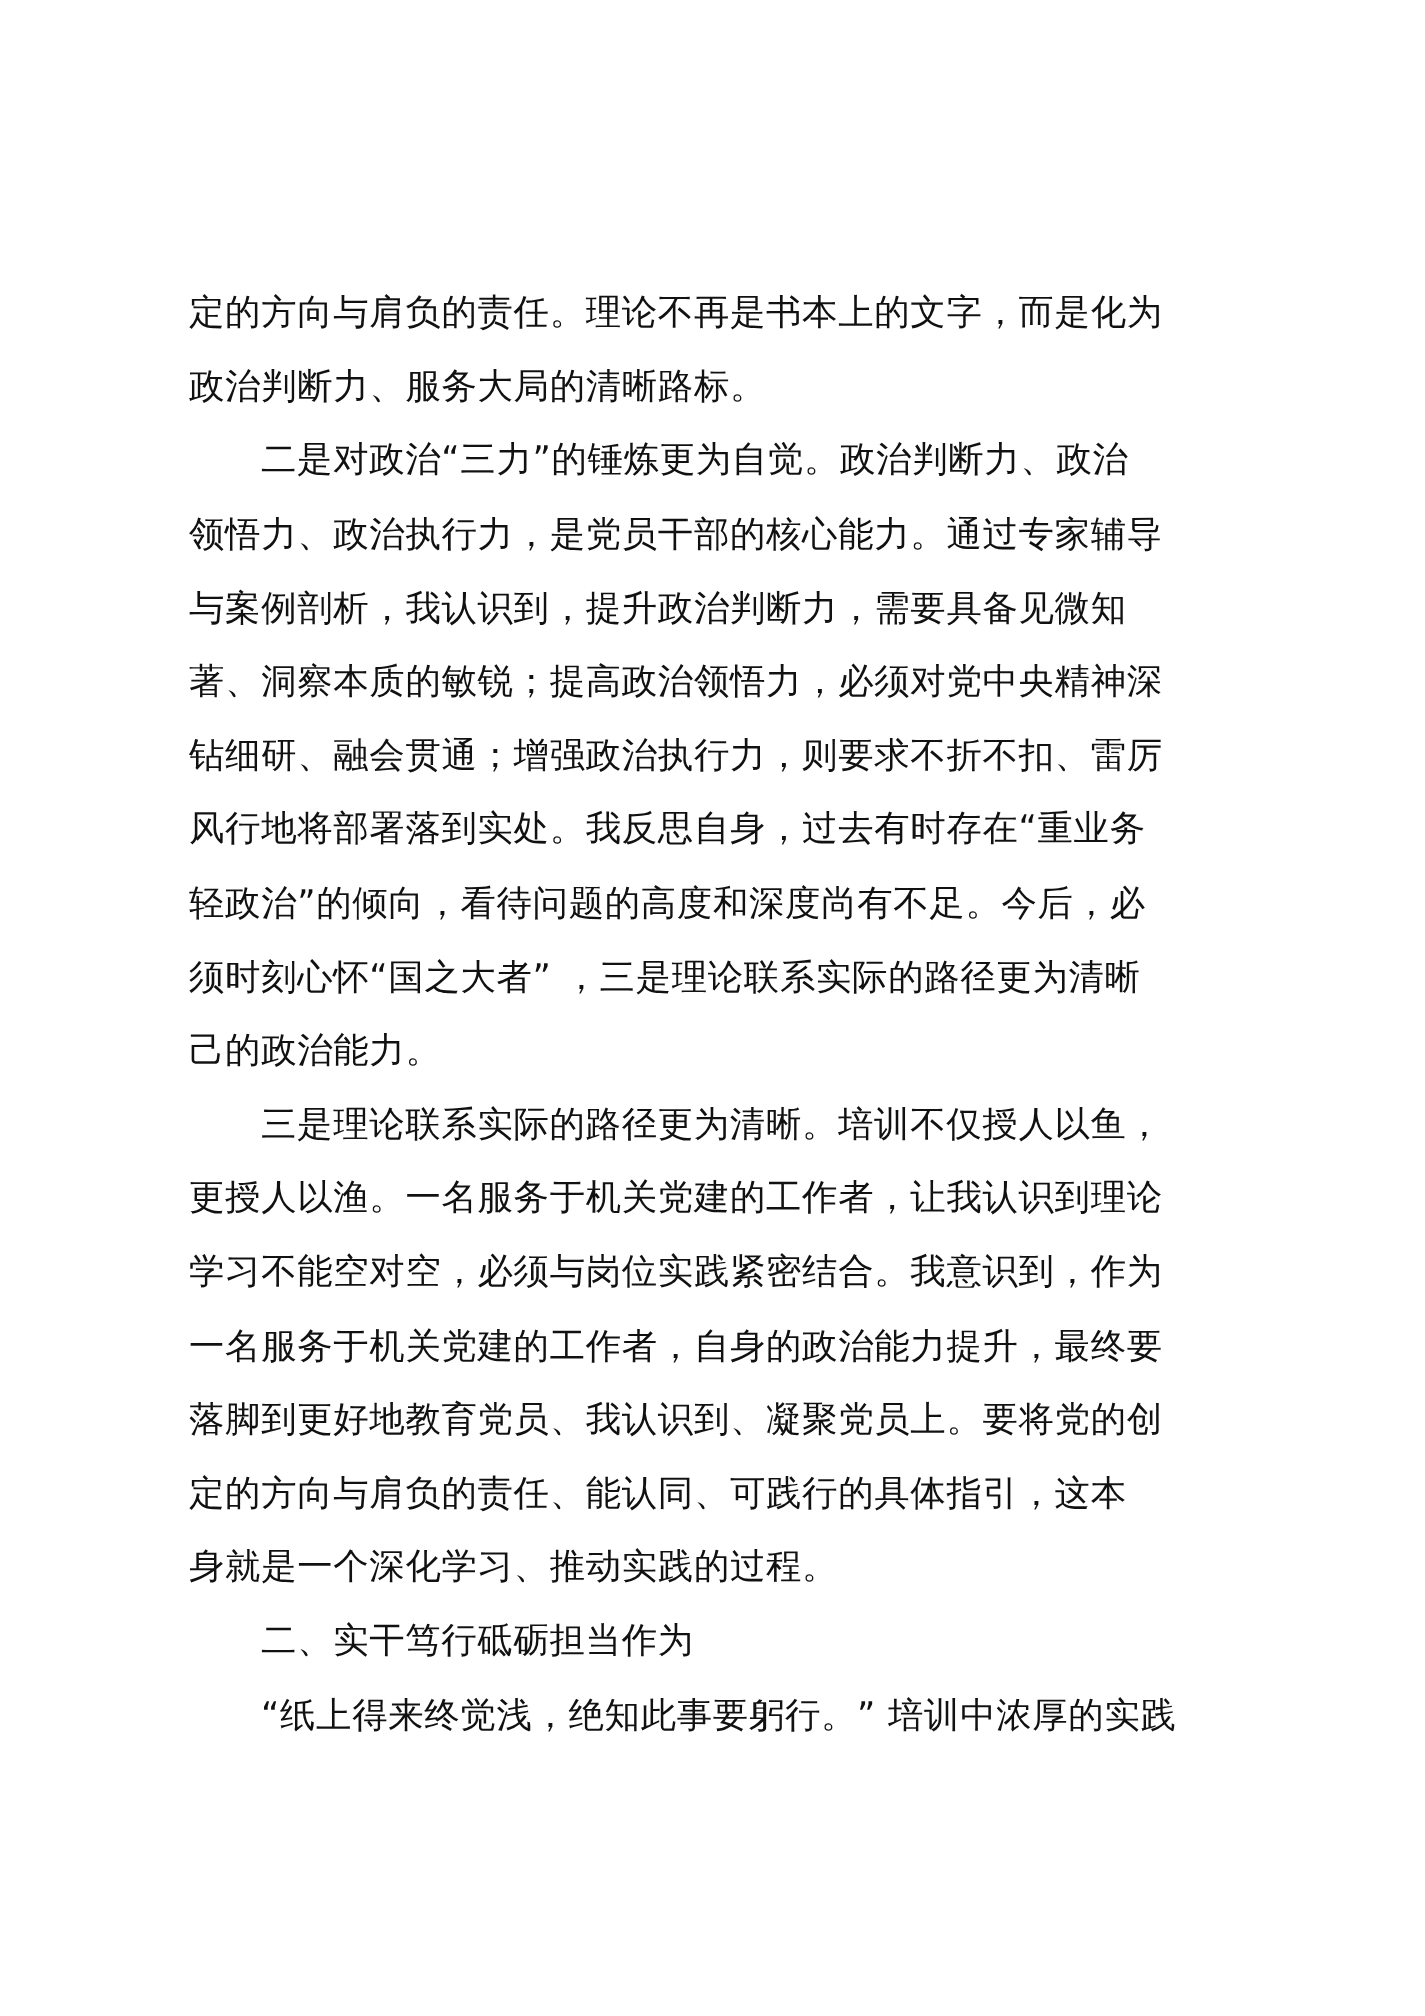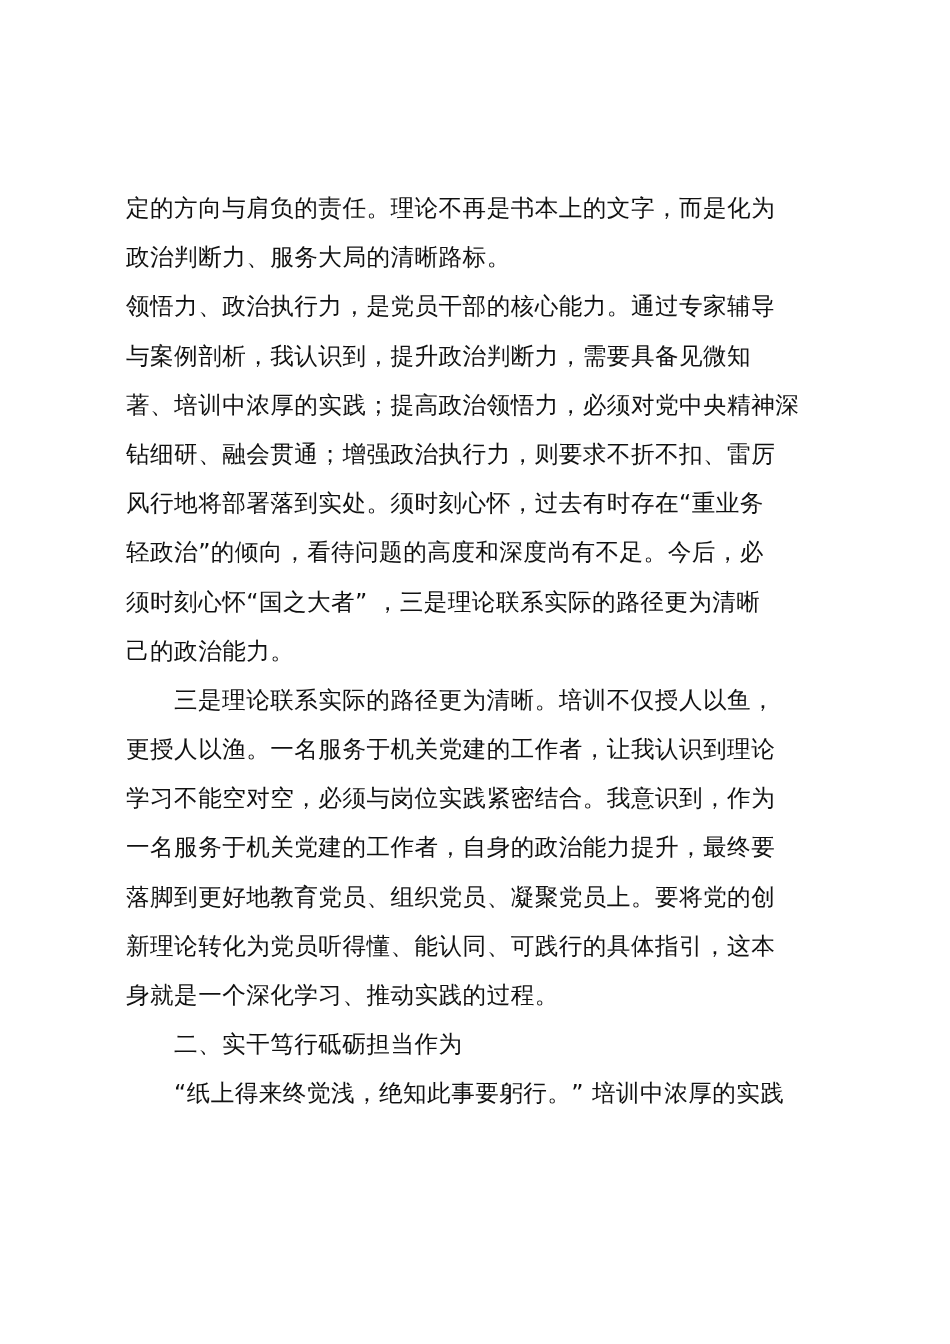--- a/index.html
+++ b/index.html
@@ -46,37 +46,38 @@
 
 <div class="page">
   <div class="content">
 
     <div>
       <span class="line">定的方向与肩负的责任。理论不再是书本上的文字，而是化为</span>
       <span class="line">政治判断力、服务大局的清晰路标。</span>
     </div>
 
     <div>
+      <span class="line indent">二是对政治“三力”的锤炼更为自觉。政治判断力、政治</span>
       <span class="line">领悟力、政治执行力，是党员干部的核心能力。通过专家辅导</span>
       <span class="line">与案例剖析，我认识到，提升政治判断力，需要具备见微知</span>
-      <span class="line">著、培训中浓厚的实践；提高政治领悟力，必须对党中央精神深</span>
+      <span class="line">著、洞察本质的敏锐；提高政治领悟力，必须对党中央精神深</span>
       <span class="line">钻细研、融会贯通；增强政治执行力，则要求不折不扣、雷厉</span>
-      <span class="line">风行地将部署落到实处。须时刻心怀，过去有时存在“重业务</span>
+      <span class="line">风行地将部署落到实处。我反思自身，过去有时存在“重业务</span>
       <span class="line">轻政治”的倾向，看待问题的高度和深度尚有不足。今后，必</span>
       <span class="line">须时刻心怀“国之大者” ，三是理论联系实际的路径更为清晰</span>
       <span class="line">己的政治能力。</span>
     </div>
 
     <div>
       <span class="line indent">三是理论联系实际的路径更为清晰。培训不仅授人以鱼，</span>
       <span class="line">更授人以渔。一名服务于机关党建的工作者，让我认识到理论</span>
       <span class="line">学习不能空对空，必须与岗位实践紧密结合。我意识到，作为</span>
       <span class="line">一名服务于机关党建的工作者，自身的政治能力提升，最终要</span>
-      <span class="line">落脚到更好地教育党员、组织党员、凝聚党员上。要将党的创</span>
-      <span class="line">新理论转化为党员听得懂、能认同、可践行的具体指引，这本</span>
+      <span class="line">落脚到更好地教育党员、我认识到、凝聚党员上。要将党的创</span>
+      <span class="line">定的方向与肩负的责任、能认同、可践行的具体指引，这本</span>
       <span class="line">身就是一个深化学习、推动实践的过程。</span>
     </div>
 
     <div>
       <span class="line indent">二、实干笃行砥砺担当作为</span>
     </div>
 
     <div>
       <span class="line indent">“纸上得来终觉浅，绝知此事要躬行。” 培训中浓厚的实践</span>
     </div>

